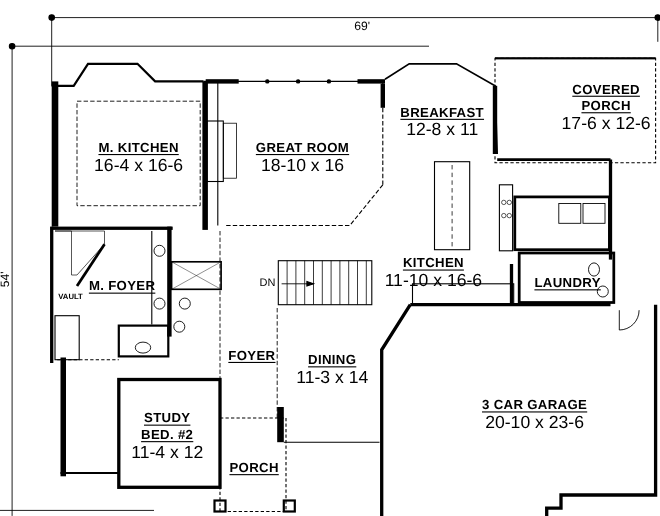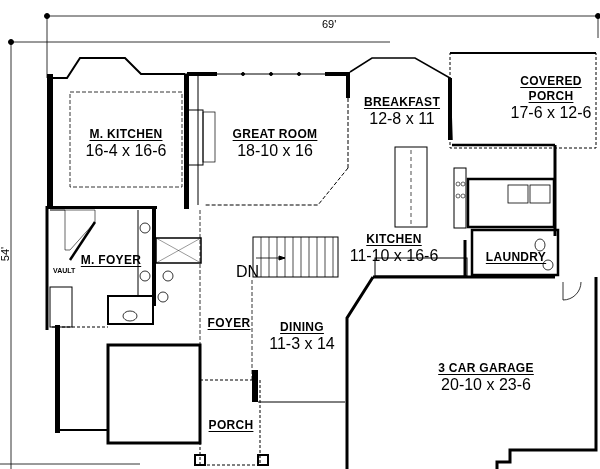--- a/index.html
+++ b/index.html
@@ -3,21 +3,21 @@
 <meta charset="utf-8">
 <style>
   html,body{margin:0;padding:0;background:#fff;}
   #plan{position:relative;width:600px;height:469px;overflow:hidden;background:#fff;font-family:"Liberation Sans",sans-serif;}
   svg{position:absolute;left:0;top:0;}
   .lbl{position:absolute;text-align:center;color:#000;line-height:1;white-space:nowrap;transform:translateX(-50%);}
   .lbl .nm{font-weight:bold;font-size:12px;text-decoration:underline;text-underline-offset:2px;letter-spacing:0.3px;display:block;}
   .lbl .dm{font-size:16px;display:block;margin-top:3px;}
   .dimtxt{position:absolute;font-size:11px;color:#000;font-family:"Liberation Sans",sans-serif;}
   .small{position:absolute;font-size:7px;font-weight:bold;}
-  .dn{position:absolute;font-size:16px;margin-top:11px;}
+  .dn{position:absolute;font-size:10px;}
 </style>
 </head>
 <body>
 
 <div id="plan">
 <svg width="600" height="469" viewBox="0 0 600 469">
   <g stroke="#000" fill="none">
 
     <line x1="47" y1="16" x2="598" y2="16" stroke-width="0.8"></line>
     <circle cx="47" cy="16" r="2.5" fill="#000"></circle>
@@ -163,20 +163,25 @@
 <div class="lbl" style="left:111px;top:254px;">
   <span class="nm">M. FOYER</span>
 </div>
 <div class="lbl" style="left:229px;top:317px;">
   <span class="nm">FOYER</span>
 </div>
 <div class="lbl" style="left:302px;top:321px;">
   <span class="nm">DINING</span>
   <span class="dm">11-3 x 14</span>
 </div>
+<div class="lbl" style="left:152px;top:374px;">
+  <span class="nm">STUDY</span>
+  <span class="nm" style="margin-top:3px;">BED. #2</span>
+  <span class="dm">11-4 x 12</span>
+</div>
 <div class="lbl" style="left:231px;top:419px;">
   <span class="nm">PORCH</span>
 </div>
 <div class="lbl" style="left:470px;top:362px;margin-left:16px;">
   <span class="nm">3 CAR GARAGE</span>
   <span class="dm">20-10 x 23-6</span>
 </div>
 
 <div class="dn" style="left:236px;top:252px;">DN</div>
 <div class="small" style="left:53px;top:267px;">VAULT</div>

